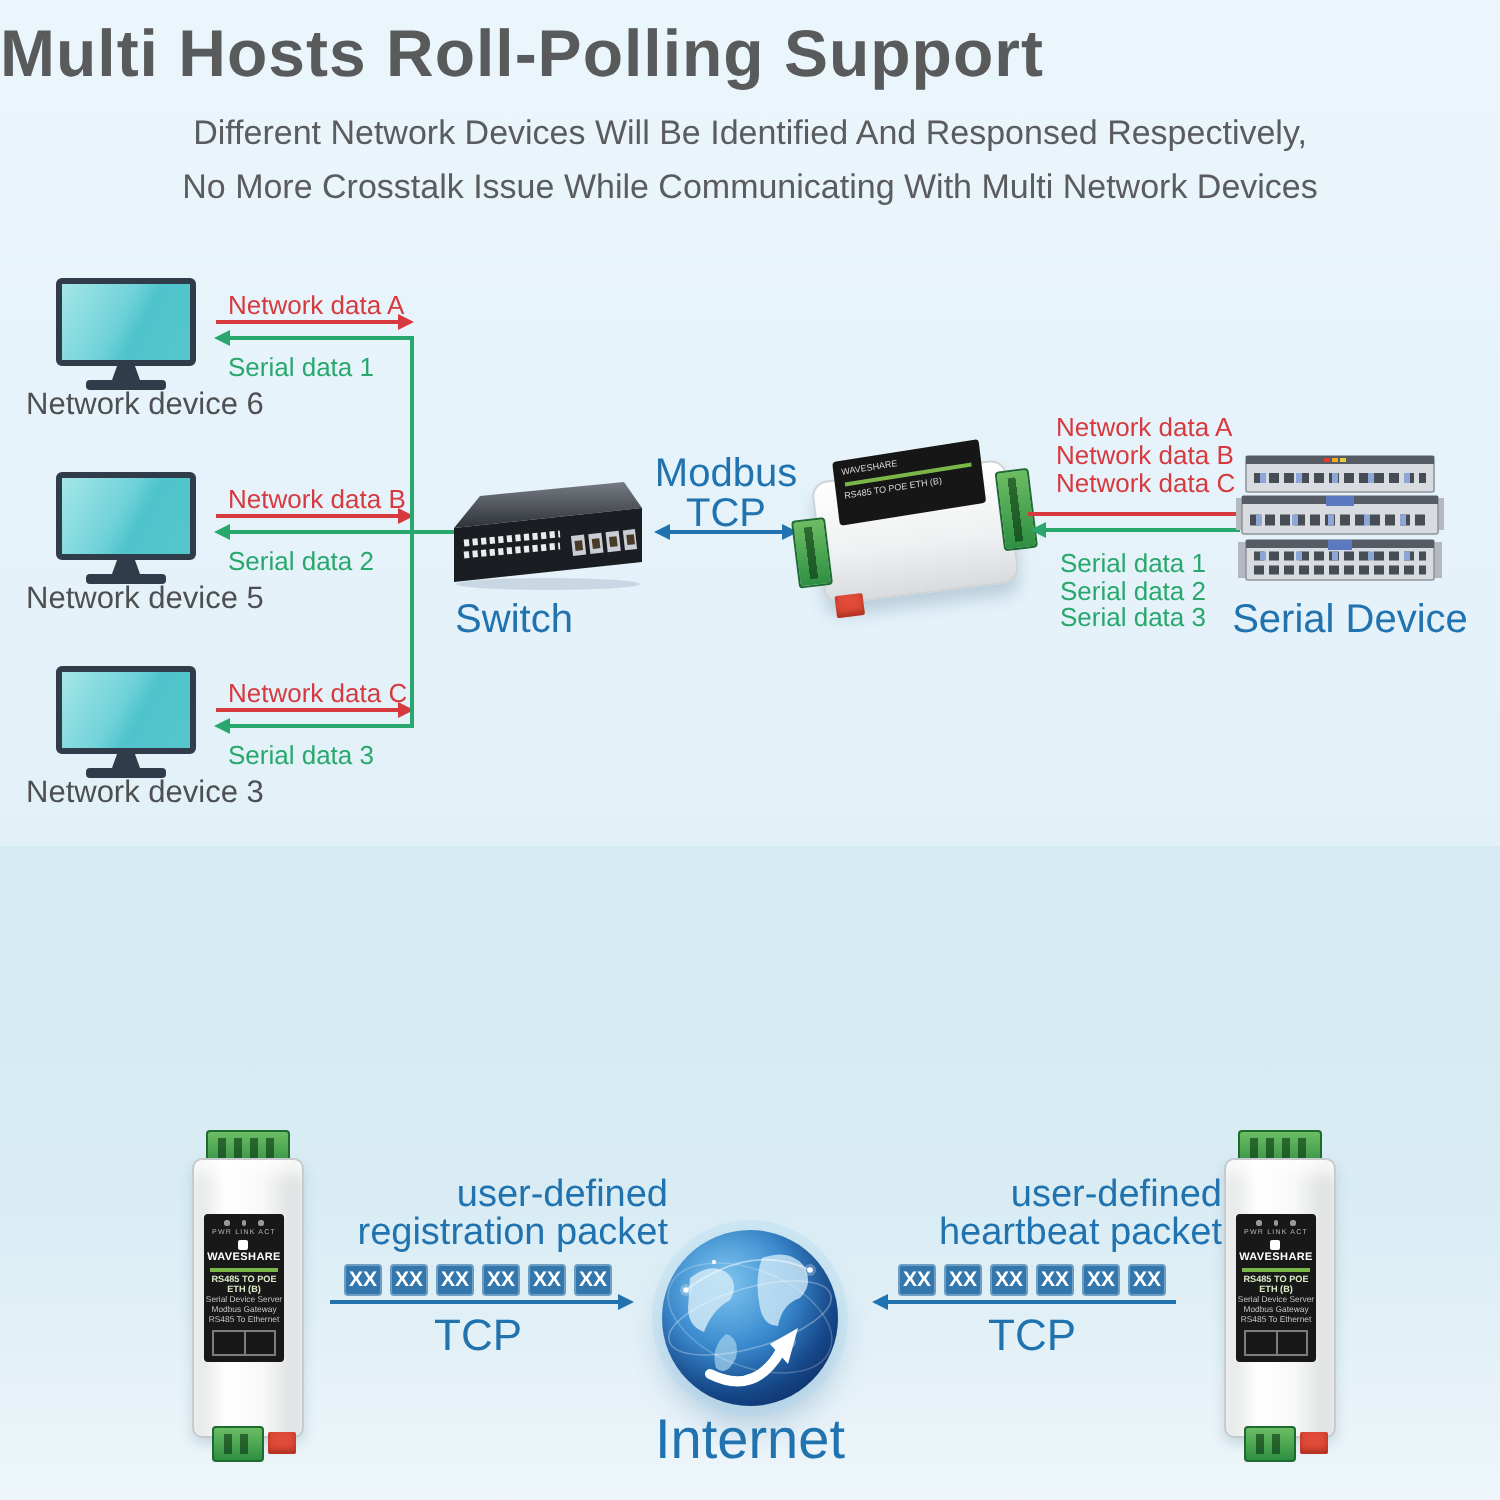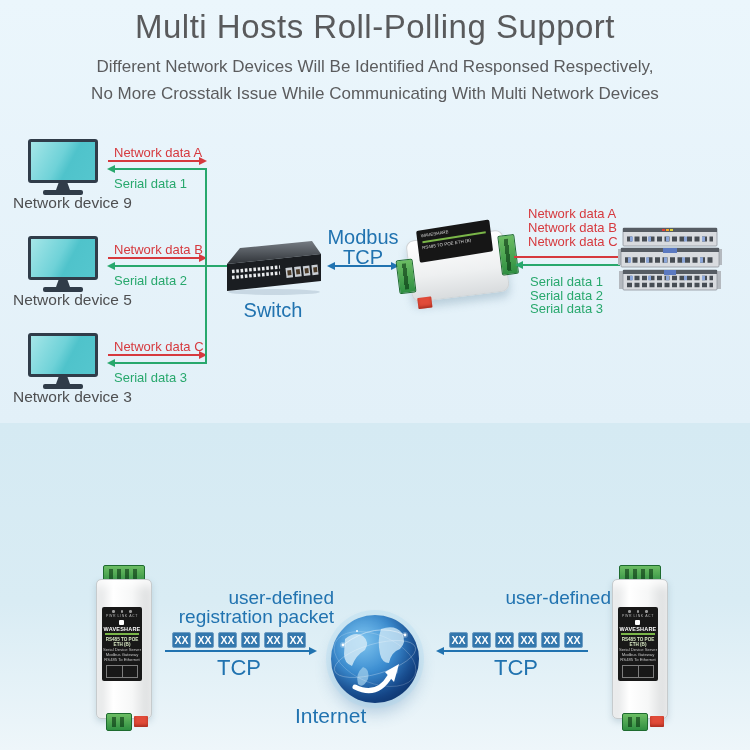--- a/index.html
+++ b/index.html
@@ -5,21 +5,21 @@
   html,body{margin:0;padding:0;}
   body{
     width:750px;height:750px;position:relative;overflow:hidden;
     font-family:"Liberation Sans", sans-serif;
     background:#e8f4fb;
   }
   .sec{position:absolute;left:0;width:750px;}
   .sec1{top:0;height:423px;background:linear-gradient(#ebf6fc,#e2f0f8);}
   .sec2{top:423px;height:327px;background:linear-gradient(#d5eaf3,#d9ecf4 55%,#eef6fa);}
   .abs{position:absolute;white-space:nowrap;}
-  .h1{width:750px;text-align:center;color:#595a5c;font-size:33px;letter-spacing:.5px;}
+  .h1{width:750px;text-align:left;color:#595a5c;font-size:33px;letter-spacing:.5px;font-weight:bold;}
   .h1b{width:750px;text-align:center;color:#595a5c;font-size:34px;letter-spacing:.5px;}
   .sub{width:750px;text-align:center;color:#5b5c5e;font-size:17px;}
   .sub2{width:750px;text-align:center;color:#5b5c5e;font-size:16.5px;}
 
   
   .hline{position:absolute;height:2px;background:currentColor;}
   .vline{position:absolute;width:2px;background:currentColor;}
   .red{color:#d6393e;}
   .grn{color:#28a86d;}
   .blu{color:#2173b0;}
@@ -45,21 +45,21 @@
     color:#fff;font-size:10.5px;font-weight:bold;display:flex;align-items:center;justify-content:center;box-sizing:border-box;}
 
   .flowtxt{position:absolute;width:190px;text-align:right;color:#2173b0;font-size:19px;line-height:18.5px;}
   .tcp{position:absolute;width:190px;text-align:center;color:#2173b0;font-size:22px;}
 
   
   .globe{position:absolute;width:88px;height:88px;border-radius:50%;
     background:radial-gradient(circle at 36% 30%, #7fc4ee 0%, #3c8ed2 38%, #1d5da7 68%, #0d3a75 100%);
     box-shadow:0 0 0 5px rgba(170,215,240,.28), 0 10px 16px rgba(60,115,170,.30), inset -8px -12px 20px rgba(0,10,50,.35);}
   .globe svg{position:absolute;left:0;top:0;}
-  .netlbl{position:absolute;width:160px;text-align:left;color:#2173b0;font-size:21px;}
+  .netlbl{position:absolute;width:160px;text-align:center;color:#2173b0;font-size:28px;}
 
   
   .vmodule{position:absolute;width:56px;height:166px;}
   .vm-term{position:absolute;background:linear-gradient(#6cbd63,#2f8f42);border:1px solid #1d6b2f;border-radius:2px;box-sizing:border-box;}
   .vm-term::after{content:"";position:absolute;inset:3px;background:repeating-linear-gradient(90deg,transparent 0 2px,rgba(0,40,10,.55) 2px 6px,transparent 6px 8px);}
   .vm-body{position:absolute;left:0;top:14px;width:54px;height:138px;border:1px solid #c6cbcd;border-radius:5px;
     background:linear-gradient(90deg,#dfe1e2,#ffffff 30%,#f6f7f7 65%,#d8dadb);
     box-shadow:inset 0 6px 8px rgba(255,255,255,.8), 0 3px 6px rgba(90,130,150,.25);}
   .vm-label{position:absolute;left:6px;top:42px;width:40px;height:74px;background:#181818;border-radius:2px;
     text-align:center;overflow:hidden;padding-top:2px;box-sizing:border-box;}
@@ -91,21 +91,21 @@
 <div class="sec sec1">
   <div class="abs h1" style="top:8px">Multi Hosts Roll-Polling Support</div>
   <div class="abs sub" style="top:57px">Different Network Devices Will Be Identified And Responsed Respectively,</div>
   <div class="abs sub" style="top:84px">No More Crosstalk Issue While Communicating With Multi Network Devices</div>
 
   <div class="monitor" style="left:27px;top:139px">
     <div class="mon-screen"></div>
     <div class="mon-neck"></div>
     <div class="mon-base"></div>
   </div>
-  <div class="devlbl" style="left:13px;top:194px">Network device 9</div>
+  <div class="devlbl" style="left:13px;top:194px">Network device 6</div>
   <div class="lbl red" style="left:114px;top:145px">Network data A</div>
   <div class="hline red" style="left:108px;top:160px;width:92px">
       <span class="ah-r"></span>
     </div>
   <div class="hline grn" style="left:114px;top:168px;width:92px">
       <span class="ah-l"></span>
     </div>
   <div class="lbl grn" style="left:114px;top:176px">Serial data 1</div>
 
   <div class="monitor" style="left:27px;top:236px">
@@ -149,21 +149,21 @@
       </linearGradient>
     </defs>
     <ellipse cx="50" cy="54" rx="46" ry="3" fill="rgba(70,100,125,.18)"></ellipse>
     <polygon points="3,26 16,10 88,3 97,16" fill="url(#swg)"></polygon>
     <polygon points="3,26 97,16 97,43 3,53" fill="#1a1d21"></polygon>
     <line x1="8" y1="33.5" x2="56" y2="29" stroke="#e9ebed" stroke-width="3.4" stroke-dasharray="2.6 1.7"></line>
     <line x1="8" y1="39.5" x2="56" y2="35" stroke="#e9ebed" stroke-width="3.4" stroke-dasharray="2.6 1.7"></line>
     <line x1="62" y1="35" x2="94" y2="31.5" stroke="#c9ced4" stroke-width="10" stroke-dasharray="6.6 2.1"></line>
     <line x1="63.5" y1="35" x2="94" y2="31.5" stroke="#4a3a28" stroke-width="5" stroke-dasharray="3.8 4.9"></line>
   </svg>
-  <div class="bigblu" style="left:224px;top:299px;width:98px">Switch</div>
+  <div class="bigblu" style="left:208px;top:299px;width:98px">Switch</div>
 
   <div class="bigblu" style="left:320px;top:227px;width:86px;line-height:20px">
     <div>Modbus</div>
     <div>TCP</div>
   </div>
   <div class="hline blu" style="left:334px;top:265px;width:58px">
     <span class="ah-l"></span>
       <span class="ah-r"></span>
   </div>
 
@@ -219,20 +219,21 @@
       <rect x="3" y="45" width="7" height="18" fill="#b4b9bf"></rect>
         <rect x="98" y="45" width="7" height="18" fill="#b4b9bf"></rect>
       <rect x="7" y="44" width="94" height="20" rx="1" fill="#d8dbdf" stroke="#8f959c" stroke-width="0.8"></rect>
       <rect x="7" y="44" width="94" height="4" fill="#565c63"></rect>
       <rect x="48" y="44" width="12" height="5" fill="#5b79c0"></rect>
       <line x1="11" y1="52" x2="97" y2="52" stroke="#474d54" stroke-width="4.5" stroke-dasharray="5 2.5"></line>
       <line x1="11" y1="59" x2="97" y2="59" stroke="#474d54" stroke-width="4.5" stroke-dasharray="5 2.5"></line>
       <line x1="14" y1="52" x2="97" y2="52" stroke="#8ca6d8" stroke-width="4.5" stroke-dasharray="3 15"></line>
     </g>
   </svg>
+  <div class="bigblu" style="left:610px;top:299px;width:130px">Serial Device</div>
 </div>
 
 <div class="sec sec2">
 
   <div class="vmodule" style="left:96px;top:142px">
     <div class="vm-term" style="left:7px;top:0;width:42px;height:20px"></div>
     <div class="vm-body"></div>
     <div class="vm-label">
       <div class="vm-dots">
           <i></i>
@@ -295,20 +296,21 @@
         <circle cx="26" cy="16" r="1.1" fill="#fff" opacity="0.9"></circle>
         <path d="M24,72 Q46,83 59,61" fill="none" stroke="#ffffff" stroke-width="5" stroke-linecap="round"></path>
         <polygon points="68,49 54,57 63,67" fill="#ffffff"></polygon>
       </g>
     </svg>
   </div>
   <div class="netlbl" style="left:295px;top:281px">Internet</div>
 
   <div class="flowtxt" style="left:421px;top:166px">
     <div>user-defined</div>
+    <div>heartbeat packet</div>
   </div>
   <div class="bytes" style="left:449px;top:209px">
     <span class="byte">XX</span>
     <span class="byte">XX</span>
     <span class="byte">XX</span>
     <span class="byte">XX</span>
     <span class="byte">XX</span>
     <span class="byte">XX</span>
   </div>
   <div class="hline blu" style="left:443px;top:227px;width:145px">

